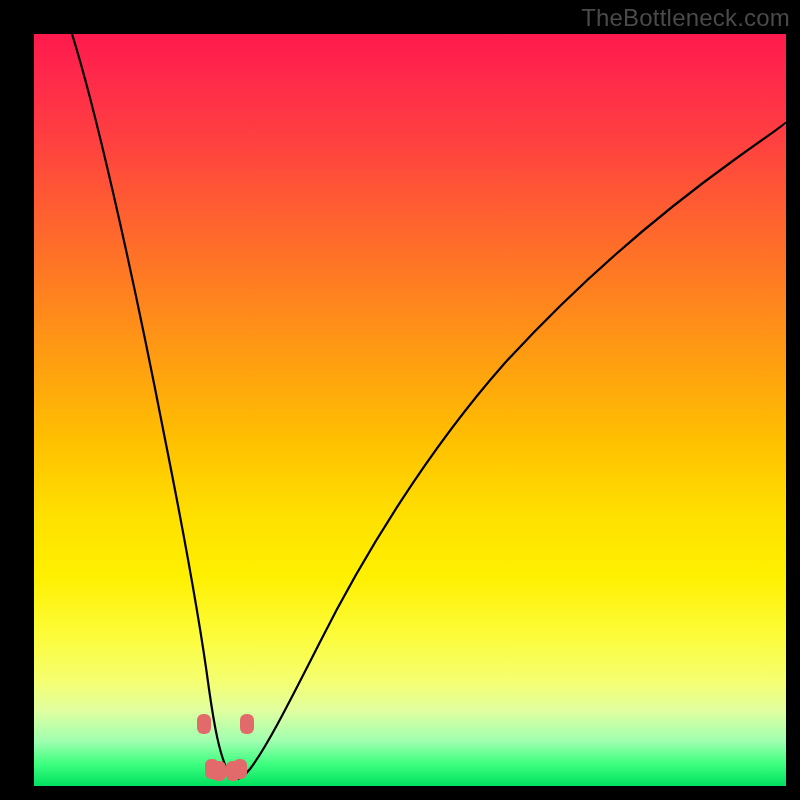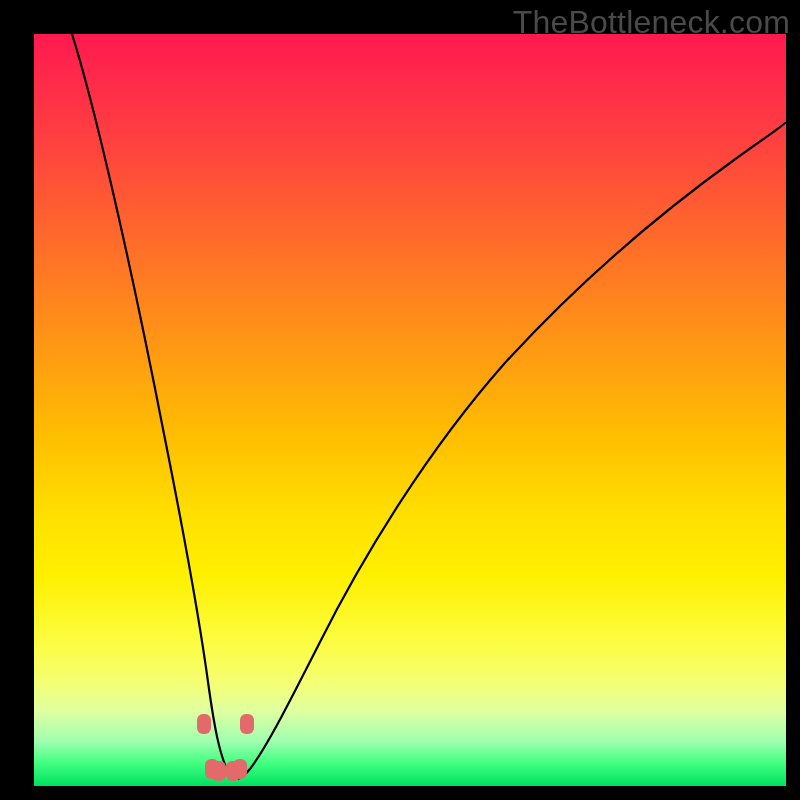--- a/index.html
+++ b/index.html
@@ -41,21 +41,21 @@
       #a0ffb0 94%,
       #40ff80 97%,
       #00e060 100%
     );
   }
   .watermark {
     position: absolute;
     top: 4px;
     right: 10px;
     color: #4a4a4a;
-    font-size: 32px;
+    font-size: 24px;
     font-weight: 500;
     letter-spacing: 0.2px;
     user-select: none;
   }
   svg.curves {
     position: absolute;
     left: 0;
     top: 0;
     width: 752px;
     height: 752px;

